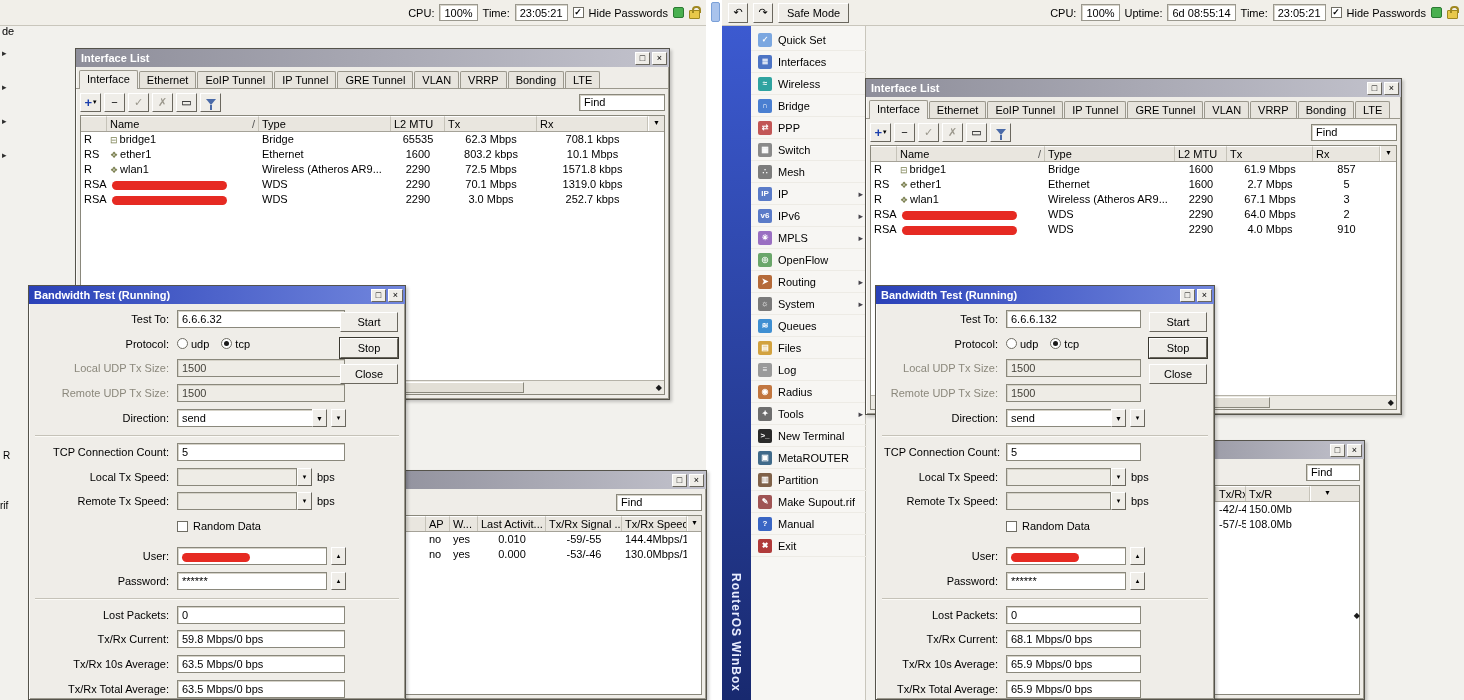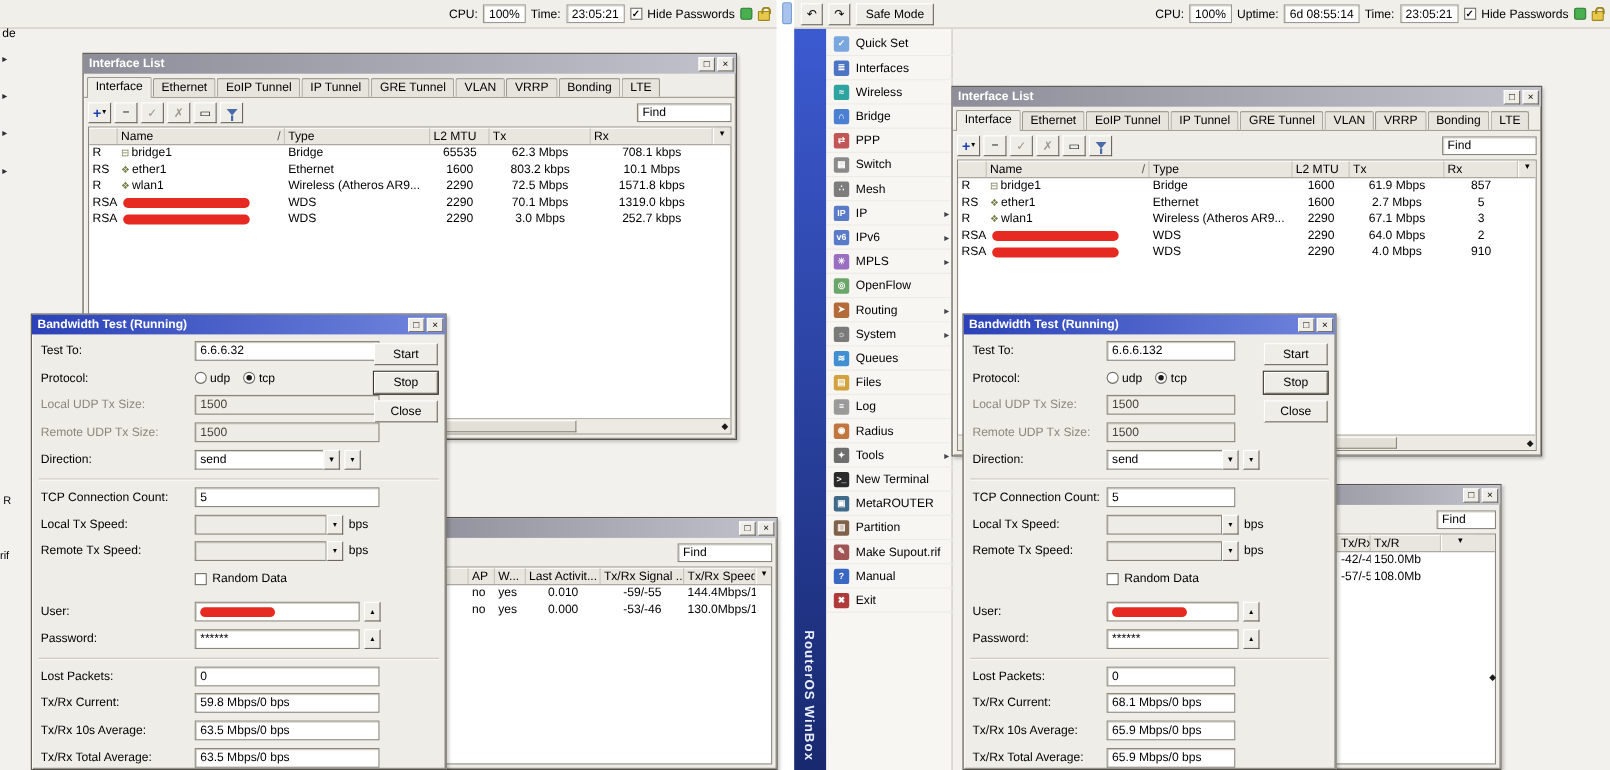--- a/index.html
+++ b/index.html
@@ -52,27 +52,27 @@
 .ig-l{grid-template-columns:26px 152px 132px 54px 92px 1fr 16px}
 .ig-r{grid-template-columns:26px 148px 130px 52px 86px 1fr 16px}
 .wg-l{grid-template-columns:52px 24px 28px 68px 76px 1fr 14px}
 .wg-r{grid-template-columns:60px 30px 64px 1fr 15px}
 .hscroll{height:14px;flex:none;border-top:1px solid #b5b2a8;background:#eceae3;position:relative}
 .hthumb{position:absolute;left:20%;width:56%;top:1px;bottom:1px;background:#e2dfd6;border:1px solid;border-color:#fff #8a887c #8a887c #fff}
 .hcorner{position:absolute;right:2px;top:2px;font-size:8px;color:#1a1a1a}
 .vdiamond{position:absolute;font-size:8px;color:#1a1a1a}
 
 .frow{display:flex;align-items:center;height:21px;margin:5px 8px 0;position:relative}
-.flabel{width:140px;text-align:left;padding-right:8px;white-space:nowrap;flex:none}
+.flabel{width:140px;text-align:right;padding-right:8px;white-space:nowrap;flex:none}
 .flabel.dim{color:#8b887c}
 .bw-r .flabel{width:122px}
 .field{background:#fff;border:1px solid #8a887c;box-shadow:inset 1px 1px 0 #d5d2c8;height:18px;padding:2px 4px;white-space:nowrap;overflow:hidden}
 .field.dis{background:#eeece6;color:#44423a}
 .dbtn{width:15px;height:18px;background:#efede8;border:1px solid;border-color:#fff #6a675e #6a675e #fff;font-size:7px;display:inline-flex;align-items:center;justify-content:center;flex:none}
-.w168{width:168px}.w150{width:150px}.w135{width:117px}.w120{width:120px}.w105{width:105px}
+.w168{width:168px}.w150{width:150px}.w135{width:135px}.w120{width:120px}.w105{width:105px}
 .sep{height:2px;border-top:1px solid #c5c2b8;border-bottom:1px solid #fbfaf6;margin:7px 6px 0}
 .bw-buttons{position:absolute;top:26px;right:7px;display:flex;flex-direction:column;gap:6px;z-index:2}
 .pbtn{width:58px;height:20px;background:#efede8;border:1px solid;border-color:#fff #6a675e #6a675e #fff;display:flex;align-items:center;justify-content:center}
 .pbtn.default{outline:1px solid #3a3830}
 .radio{width:11px;height:11px;border-radius:50%;border:1px solid #6f6d64;background:#fff;display:inline-flex;align-items:center;justify-content:center;margin:0 3px 0 0;flex:none}
 .radio .dot{width:5px;height:5px;border-radius:50%;background:#1a1a1a}
 .rlabel{margin-right:12px}
 .upbtn{margin-left:4px}
 .bpslabel{margin-left:5px}
 

